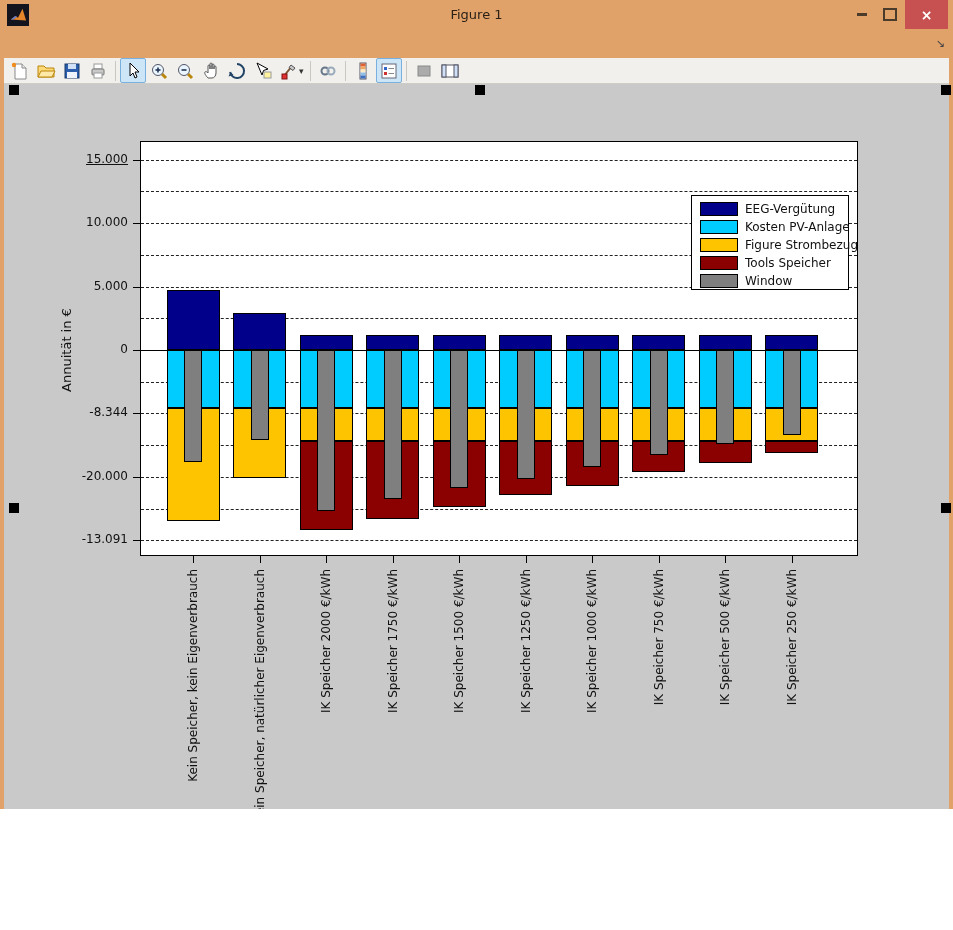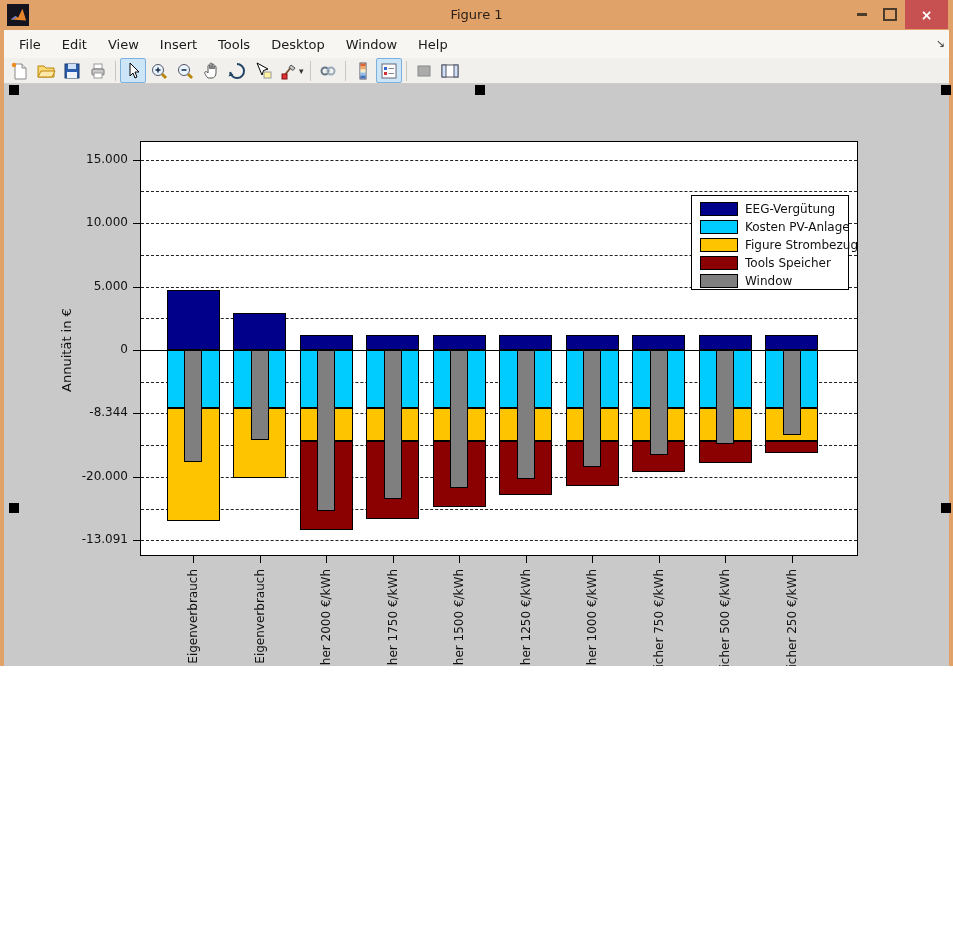--- a/index.html
+++ b/index.html
@@ -1,17 +1,17 @@
 <!DOCTYPE html>
 <html><head>
 <meta charset="utf-8">
 <style>
   html,body{margin:0;padding:0;}
   body{font-family:"DejaVu Sans","Liberation Sans",sans-serif;}
-  .window{position:relative;width:953px;height:666px;background:#E0A269;overflow:hidden;}
+  .window{position:relative;width:953px;height:809px;background:#E0A269;overflow:hidden;}
 
   
   .titlebar{position:absolute;left:0;top:0;width:953px;height:30px;background:#E0A269;}
   .app-icon{position:absolute;left:7px;top:4px;width:22px;height:22px;background:#14141e;display:flex;align-items:center;justify-content:center;}
   .title-text{position:absolute;left:0;top:0;width:100%;height:30px;line-height:30px;text-align:center;font-size:13px;color:#2b2117;}
   .winbtn{position:absolute;top:0;height:29px;display:flex;align-items:center;justify-content:center;cursor:default;}
   .btn-min{left:848px;width:28px;}
   .btn-max{left:876px;width:28px;}
   .btn-close{left:905px;width:43px;background:#C75050;color:#fff;font-size:14px;font-weight:bold;}
   .g-min{width:10px;height:3px;background:#4a3b2b;}
@@ -63,30 +63,20 @@
     <div class="title-text">Figure 1</div>
     <div class="winbtn btn-min">
         <div class="g-min"></div>
       </div>
     <div class="winbtn btn-max">
         <div class="g-max"></div>
       </div>
     <div class="winbtn btn-close">×</div>
   </div>
 
-  <div class="menubar" id="menubar">
-      <div class="menu-item">File</div>
-      <div class="menu-item">Edit</div>
-      <div class="menu-item">View</div>
-      <div class="menu-item">Insert</div>
-      <div class="menu-item">Tools</div>
-      <div class="menu-item">Desktop</div>
-      <div class="menu-item">Window</div>
-      <div class="menu-item">Help</div>
-    </div>
   <div class="menu-overflow" style="top:37px;">↘</div>
 
   <div class="toolbar">
     <div class="tool">
         <svg width="20" height="20" viewBox="0 0 20 20">
           <path d="M5 3h7l4 4v11H5z" fill="#fff" stroke="#8a8a8a"></path>
           <path d="M12 3v4h4" fill="#e8e8e8" stroke="#8a8a8a"></path>
           <circle cx="4" cy="4" r="2.2" fill="#F08C1E"></circle>
         </svg>
       </div>
@@ -207,21 +197,21 @@
       <div class="gridline" style="left: 137px; width: 716px; top: 329.465px;"></div>
       <div class="gridline" style="left: 137px; width: 716px; top: 297.733px;"></div>
       <div class="gridline" style="left: 137px; width: 716px; top: 234.268px;"></div>
       <div class="gridline" style="left: 137px; width: 716px; top: 202.535px;"></div>
       <div class="gridline" style="left: 137px; width: 716px; top: 170.803px;"></div>
       <div class="gridline" style="left: 137px; width: 716px; top: 139.07px;"></div>
       <div class="gridline" style="left: 137px; width: 716px; top: 107.338px;"></div>
       <div class="gridline" style="left: 137px; width: 716px; top: 75.605px;"></div>
       <div class="zeroline" style="left: 137px; width: 716px; top: 266px;"></div>
       <div class="ytick" style="left: 129px; top: 75.605px;"></div>
-      <div class="ytick-label" style="left: 54px; top: 67.605px;">15.000</div>
+      <div class="ytick-label" style="left: 54px; top: 67.605px; text-decoration: underline;">15.000</div>
       <div class="ytick" style="left: 129px; top: 139.07px;"></div>
       <div class="ytick-label" style="left: 54px; top: 131.07px;">10.000</div>
       <div class="ytick" style="left: 129px; top: 202.535px;"></div>
       <div class="ytick-label" style="left: 54px; top: 194.535px;">5.000</div>
       <div class="ytick" style="left: 129px; top: 266px;"></div>
       <div class="ytick-label" style="left: 54px; top: 258px;">0</div>
       <div class="ytick" style="left: 129px; top: 329.465px;"></div>
       <div class="ytick-label" style="left: 54px; top: 321.465px;">-8.344</div>
       <div class="ytick" style="left: 129px; top: 392.93px;"></div>
       <div class="ytick-label" style="left: 54px; top: 384.93px;">-20.000</div>

